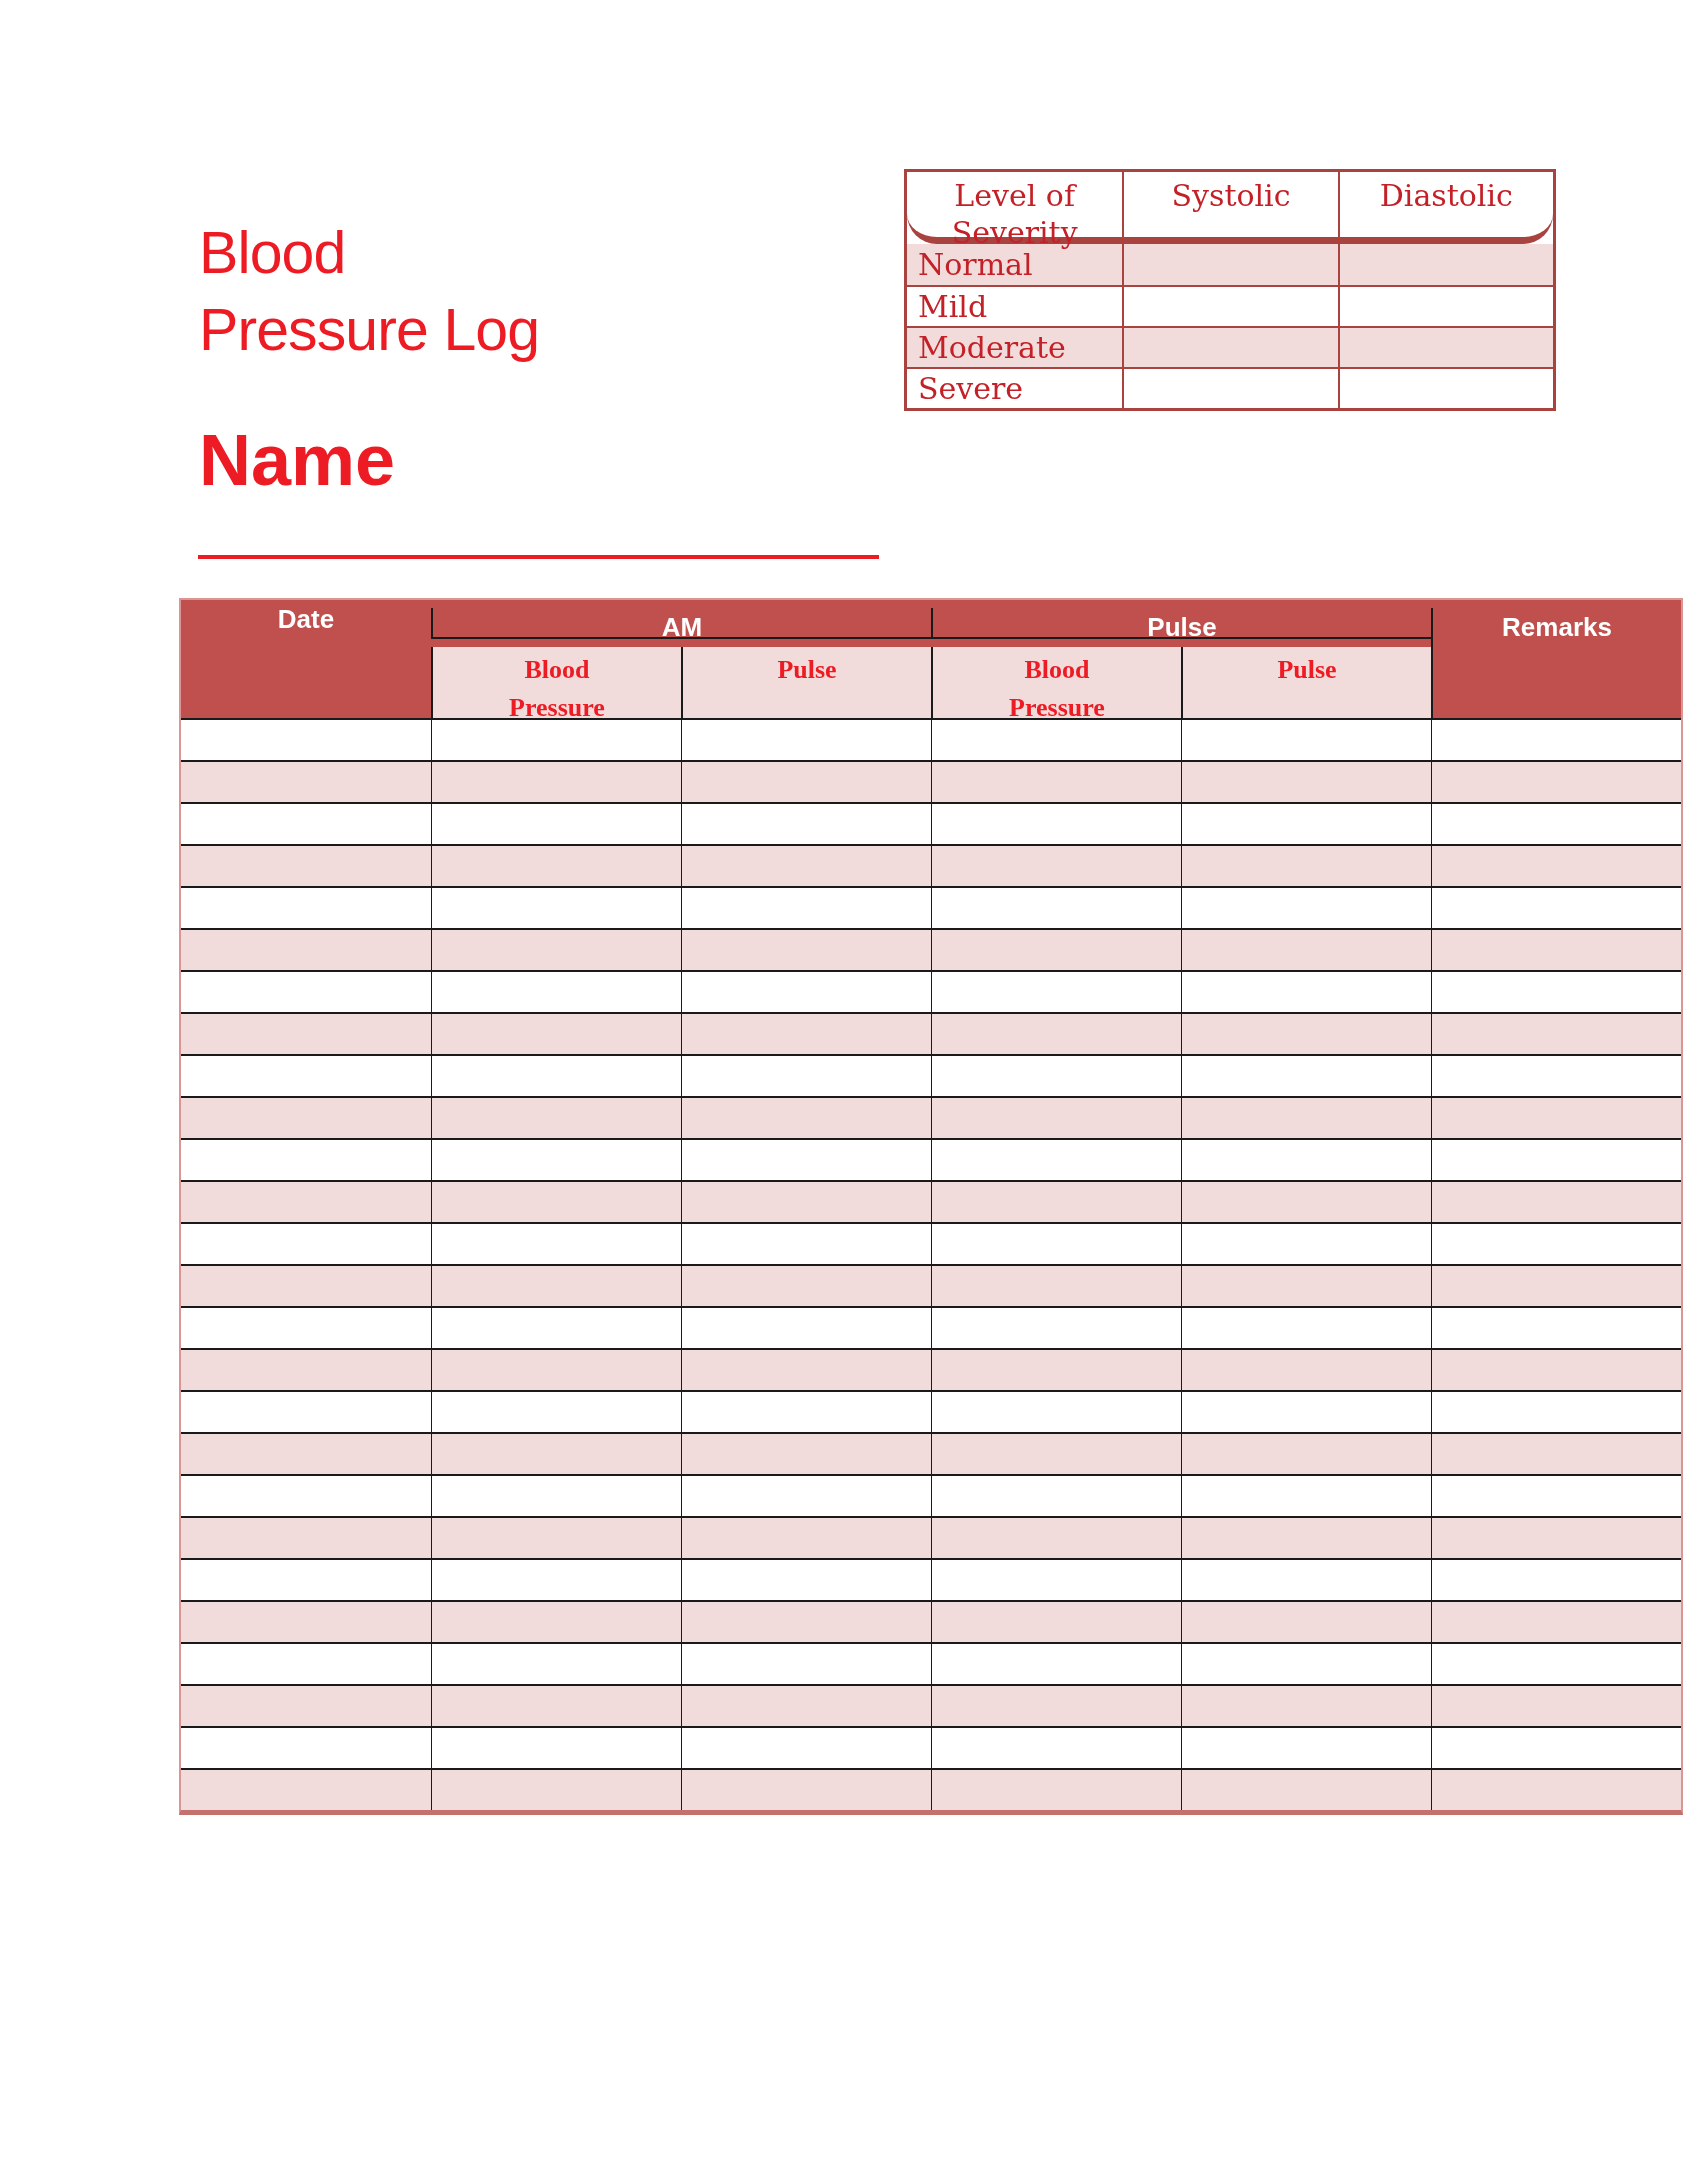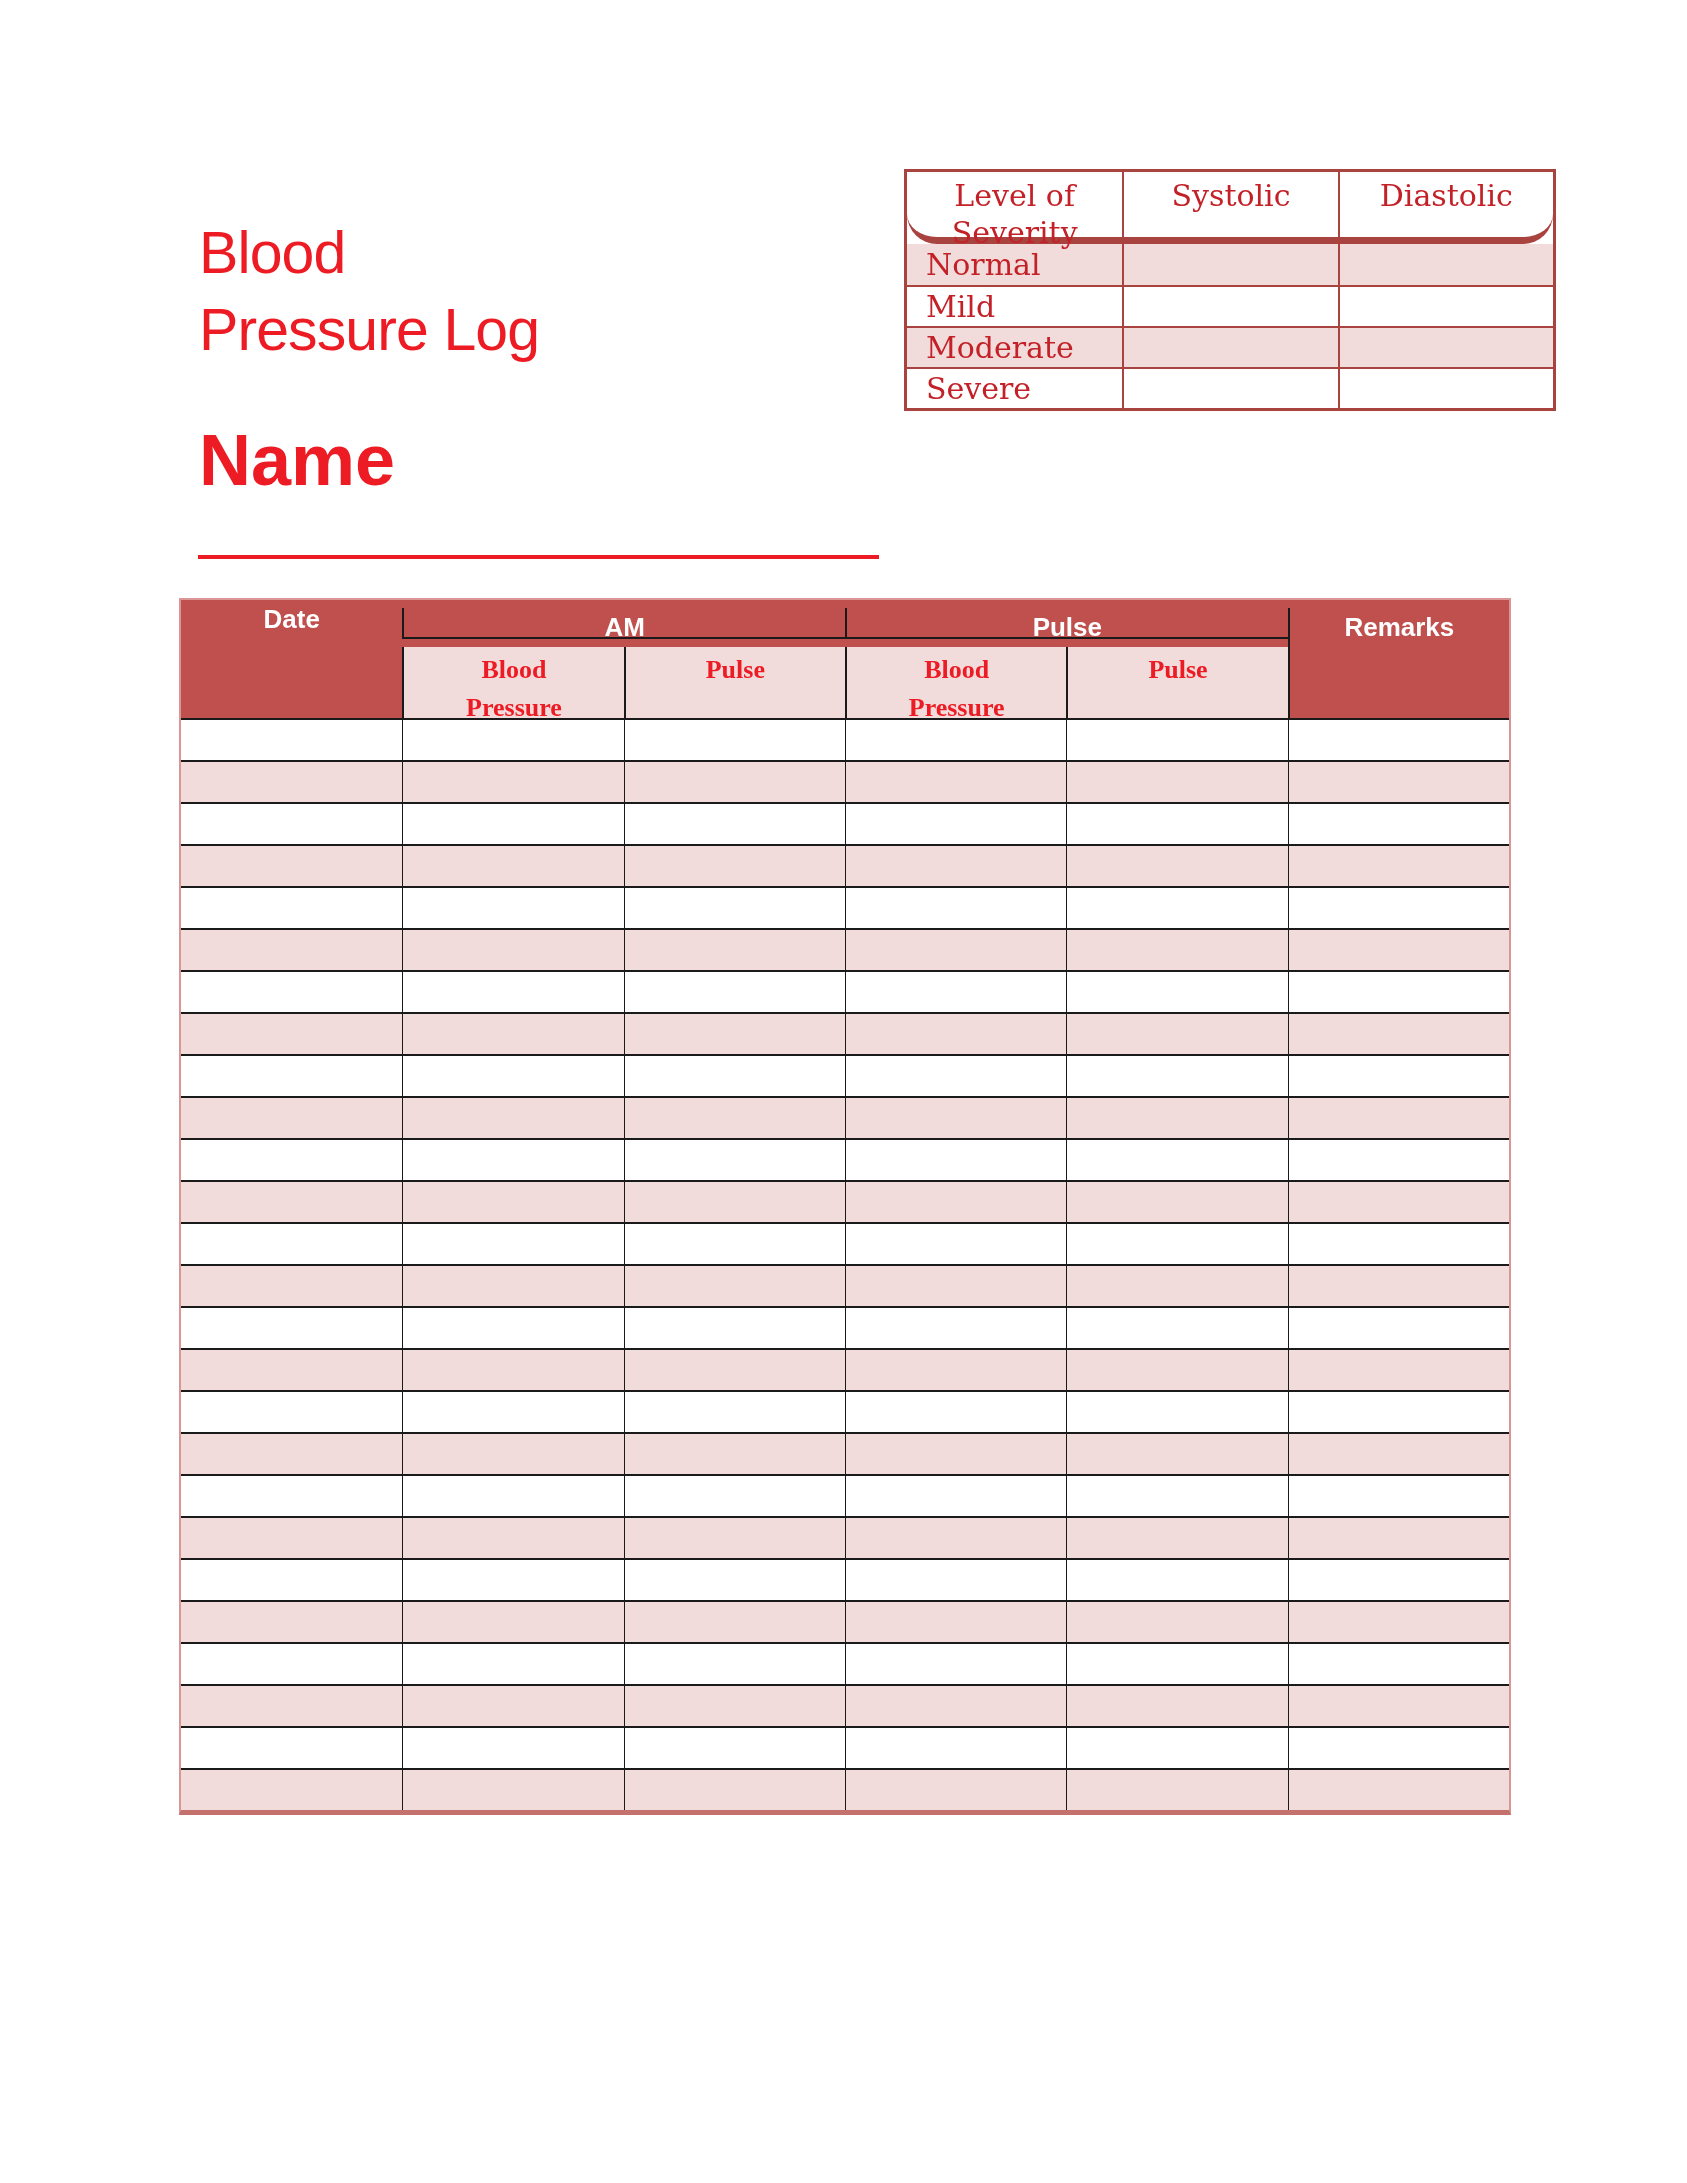--- a/index.html
+++ b/index.html
@@ -56,25 +56,25 @@
   }
   .sev-hcell .wrap{max-width:175px;}
   .sev-row{
     display:grid;grid-template-columns:repeat(3,1fr);height:41px;
   }
   .sev-row + .sev-row{border-top:2.6px solid var(--severity-border);}
   .sev-row.pink{background:var(--row-pink);}
   .sev-cell{
     display:flex;align-items:center;font-size:30px;
   }
-  .sev-cell.label{padding-left:19px;}
+  .sev-cell.label{padding-left:11px;}
   .sev-hcell + .sev-hcell, .sev-cell + .sev-cell{border-left:2.6px solid var(--severity-border);}
   
   .log-table{
-    position:absolute;left:179px;top:598px;width:1332px;
+    position:absolute;left:179px;top:598px;width:1504px;
     border:2.6px solid var(--outer-pink-border);
     border-bottom:5.2px solid var(--outer-bottom-border);
   }
   .log-header{
     display:grid;grid-template-columns:repeat(6,1fr);
     grid-template-rows:39px 79px;
     background:var(--table-header-bg);
     color:#ffffff;font-weight:bold;font-size:26px;
   }
   .hcell{display:flex;justify-content:center;align-items:flex-start;padding-top:4.4px;}

